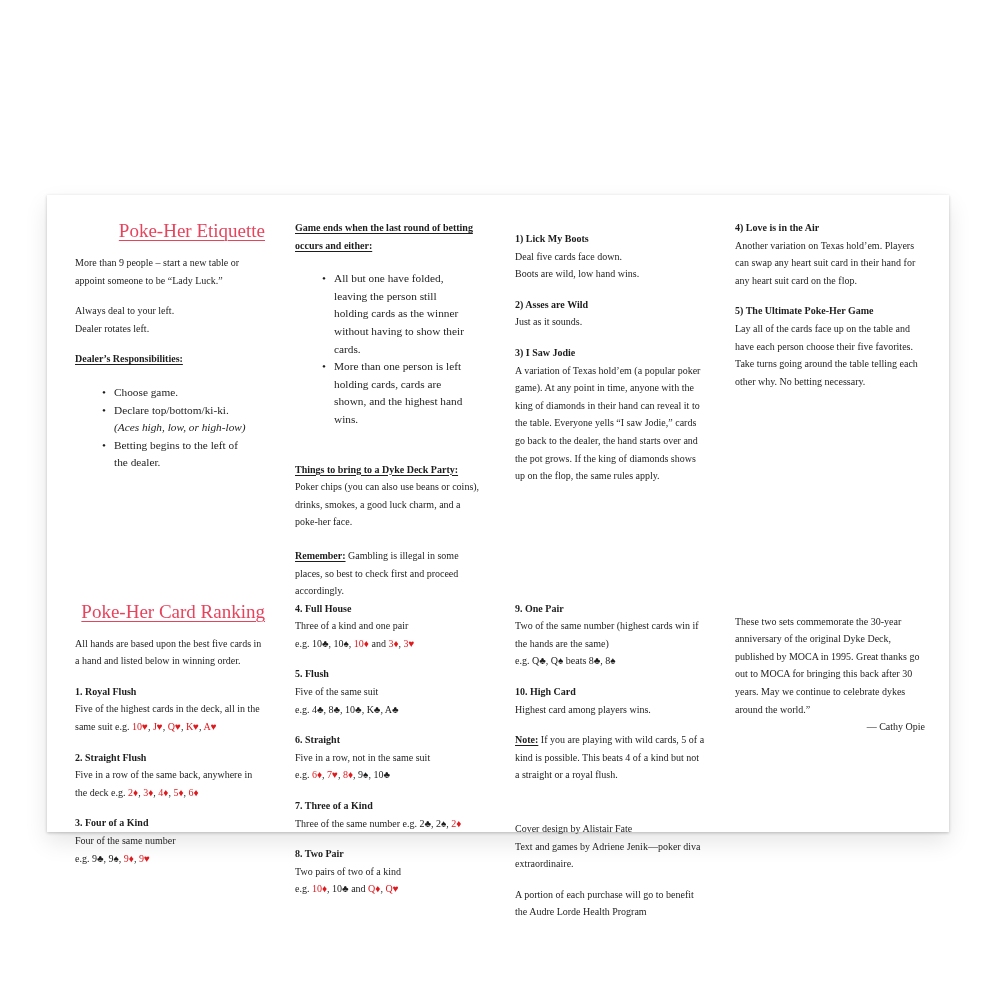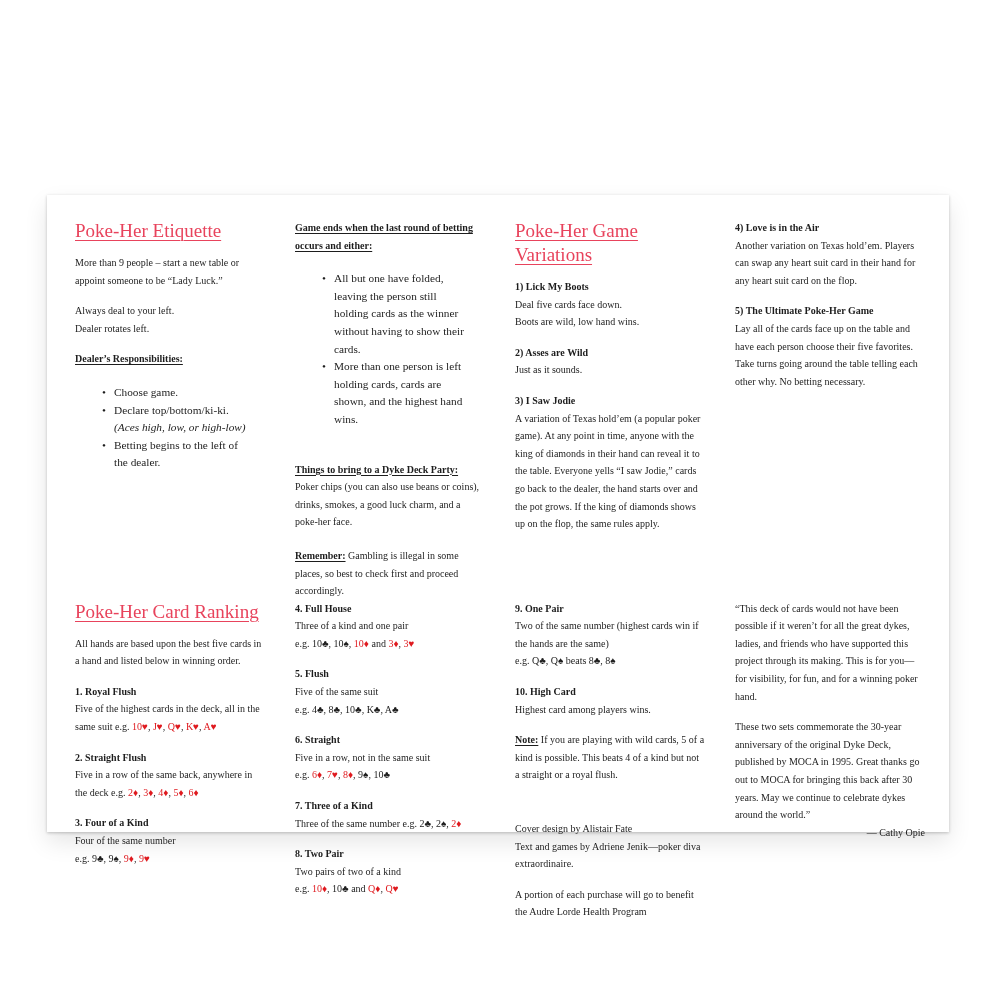--- a/index.html
+++ b/index.html
@@ -17,21 +17,21 @@
   }
   .grid{
     display:grid;grid-template-columns:repeat(4,190px);column-gap:30px;
     align-items:start;
   }
   .row-top{min-height:308px;}
   .col{min-width:0;}
   .sec-title{
     margin:0;font-size:19px;line-height:24px;font-weight:400;
     color:var(--title-red,#e8435c);
-    text-decoration:underline;text-decoration-thickness:1px;text-underline-offset:3px;
+    text-decoration:underline;text-decoration-thickness:1px;text-underline-offset:3px;text-align:right;
   }
   .para{margin:0;font-size:10px;line-height:17.6px;}
   .para.right{text-align:right;}
   .spacer{width:100%;}
   ul.bullets{margin:16px;padding:0;list-style:none;font-size:11.3px;line-height:17.6px;}
   ul.bullets li{position:relative;padding-left:23px;}
   ul.bullets li.has-dot::before{content:"\2022";position:absolute;left:11px;}
   span.b{font-weight:bold;}
   span.i{font-style:italic;}
   span.u{text-decoration:underline;text-decoration-thickness:1px;text-underline-offset:2px;}
@@ -65,21 +65,20 @@
             <li class="has-dot"><span class="">All but one have folded, leaving the person still holding cards as the winner without having to show their cards.</span></li>
             <li class="has-dot"><span class="">More than one person is left holding cards, cards are shown, and the highest hand wins.</span></li>
           </ul>
           <div class="spacer" style="height: 16px;"></div>
           <p class="para"><span class="b u">Things to bring to a Dyke Deck Party:</span></p>
           <p class="para">Poker chips (you can also use beans or coins), drinks, smokes, a good luck charm, and a poke-her face.</p>
           <div class="spacer" style="height: 16px;"></div>
           <p class="para"><span class="b u">Remember:</span><span class=""> Gambling is illegal in some places, so best to check first and proceed accordingly.</span></p>
         </div>
         <div class="col">
-          <h2 class="sec-title">Poke-Her Game Variations</h2>
           <div class="spacer" style="height: 11px;"></div>
           <p class="para"><span class="b">1) Lick My Boots</span></p>
           <p class="para">Deal five cards face down.</p>
           <p class="para">Boots are wild, low hand wins.</p>
           <div class="spacer" style="height: 13px;"></div>
           <p class="para"><span class="b">2) Asses are Wild</span></p>
           <p class="para">Just as it sounds.</p>
           <div class="spacer" style="height: 13px;"></div>
           <p class="para"><span class="b">3) I Saw Jodie</span></p>
           <p class="para">A variation of Texas hold’em (a popular poker game). At any point in time, anyone with the king of diamonds in their hand can reveal it to the table. Everyone yells “I saw Jodie,” cards go back to the dealer, the hand starts over and the pot grows. If the king of diamonds shows up on the flop, the same rules apply.</p>
@@ -137,20 +136,19 @@
           <p class="para">Highest card among players wins.</p>
           <div class="spacer" style="height: 13px;"></div>
           <p class="para"><span class="b u">Note:</span><span class=""> If you are playing with wild cards, 5 of a kind is possible. This beats 4 of a kind but not a straight or a royal flush.</span></p>
           <div class="spacer" style="height: 36px;"></div>
           <p class="para">Cover design by Alistair Fate</p>
           <p class="para">Text and games by Adriene Jenik—poker diva extraordinaire.</p>
           <div class="spacer" style="height: 13px;"></div>
           <p class="para">A portion of each purchase will go to benefit the Audre Lorde Health Program</p>
         </div>
         <div class="col">
-          <p class="para">“This deck of cards would not have been possible if it weren’t for all the great dykes, ladies, and friends who have supported this project through its making. This is for you—for visibility, for fun, and for a winning poker hand.</p>
           <div class="spacer" style="height: 13px;"></div>
           <p class="para">These two sets commemorate the 30-year anniversary of the original Dyke Deck, published by MOCA in 1995. Great thanks go out to MOCA for bringing this back after 30 years. May we continue to celebrate dykes around the world.”</p>
           <p class="para right">— Cathy Opie</p>
         </div>
       </div>
   </div>
 </div>
 
 </body></html>

